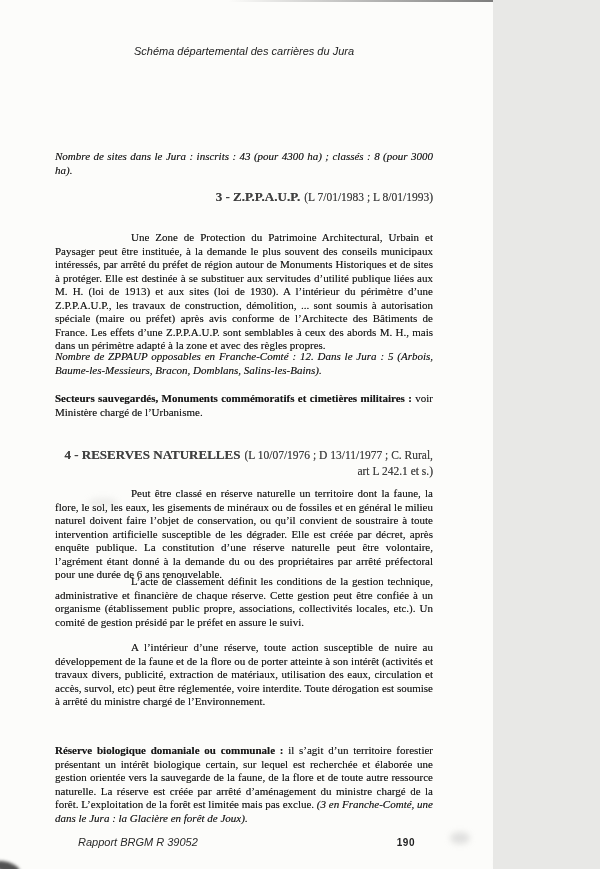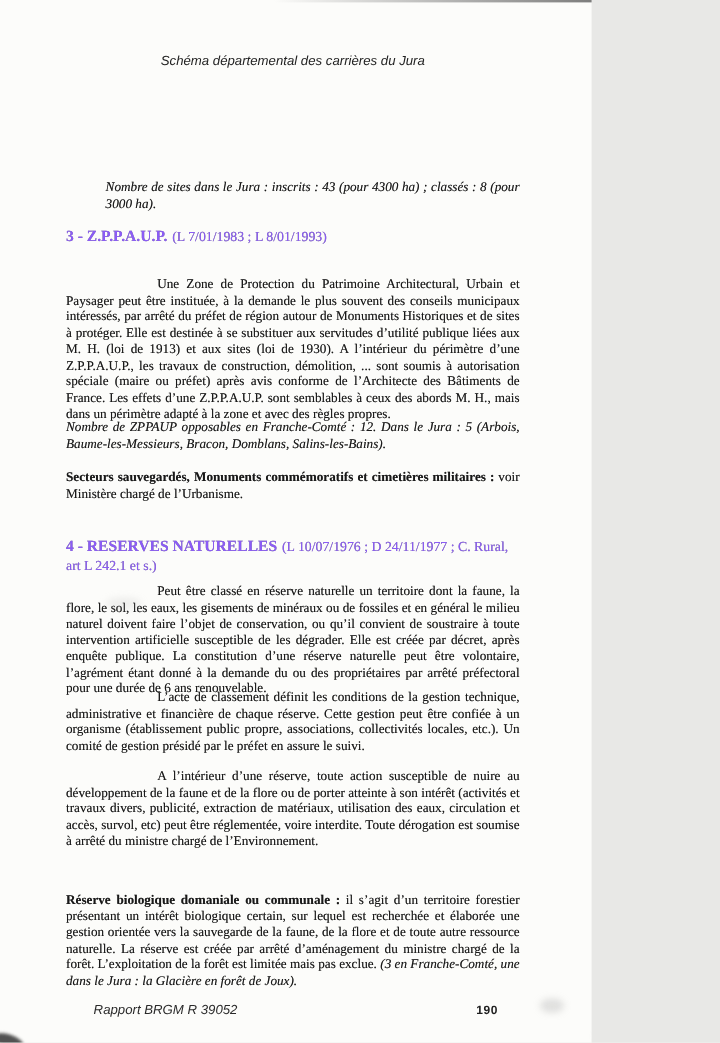--- a/index.html
+++ b/index.html
@@ -53,29 +53,30 @@
     text-align: justify;
     color: #191919;
     text-shadow: 0 0 0.4px rgba(25,25,25,0.55);
   }
   .indent { text-indent: 76px; }
   .note { font-style: italic; }
   .lead-bold { font-weight: bold; }
   .tail-italic { font-style: italic; }
 
   .heading {
-    font-size: 13px; font-weight: bold; color: #8b5cf6;
+    font-size: 13px; font-weight: bold; color: #404040;
     text-shadow: 0 0 0.4px rgba(20,20,20,0.55);
+    text-align: right;
   }
   .heading .h-refs {
     font-size: 11.5px; font-weight: normal; margin-left: 4px;
   }
 
   .pos-intro        { top: 91px; }
-  .pos-intro-note   { top: 139px; margin-left: 33px; }
+  .pos-intro-note   { top: 139px; }
   .pos-h3           { top: 189px; }
   .pos-zppaup       { top: 220px; }
   .pos-zppaup-note  { top: 339px; }
   .pos-secteurs     { top: 381px; }
   .pos-h4           { top: 447px; }
   .pos-res-p1       { top: 476px; }
   .pos-res-p2       { top: 564px; }
   .pos-res-p3       { top: 630px; }
   .pos-res-note     { top: 691px; }
   .pos-bio          { top: 733px; }
@@ -111,21 +112,21 @@
 
   <p class="block para indent pos-zppaup">Une Zone de Protection du Patrimoine Architectural, Urbain et Paysager peut être instituée, à la demande le plus souvent des conseils municipaux intéressés, par arrêté du préfet de région autour de Monuments Historiques et de sites à protéger. Elle est destinée à se substituer aux servitudes d’utilité publique liées aux M. H. (loi de 1913) et aux sites (loi de 1930). A l’intérieur du périmètre d’une Z.P.P.A.U.P., les travaux de construction, démolition, ... sont soumis à autorisation spéciale (maire ou préfet) après avis conforme de l’Architecte des Bâtiments de France. Les effets d’une Z.P.P.A.U.P. sont semblables à ceux des abords M. H., mais dans un périmètre adapté à la zone et avec des règles propres.</p>
 
   <p class="block para note pos-zppaup-note">Nombre de ZPPAUP opposables en Franche-Comté : 12. Dans le Jura : 5 (Arbois, Baume-les-Messieurs, Bracon, Domblans, Salins-les-Bains).</p>
 
   <p class="block para pos-secteurs">
     <span class="lead-bold">Secteurs sauvegardés, Monuments commémoratifs et cimetières militaires :</span><span> voir Ministère chargé de l’Urbanisme.</span>
   </p>
 
   <div class="block heading pos-h4">
-    <span>4 - RESERVES NATURELLES</span><span class="h-refs">(L 10/07/1976 ; D 24/11/1977 ; C. Rural, art L 242.1 et s.)</span>
+    <span>4 - RESERVES NATURELLES</span><span class="h-refs">(L 10/07/1976 ; D 13/11/1977 ; C. Rural, art L 242.1 et s.)</span>
   </div>
 
   <p class="block para indent pos-res-p1">Peut être classé en réserve naturelle un territoire dont la faune, la flore, le sol, les eaux, les gisements de minéraux ou de fossiles et en général le milieu naturel doivent faire l’objet de conservation, ou qu’il convient de soustraire à toute intervention artificielle susceptible de les dégrader. Elle est créée par décret, après enquête publique. La constitution d’une réserve naturelle peut être volontaire, l’agrément étant donné à la demande du ou des propriétaires par arrêté préfectoral pour une durée de 6 ans renouvelable.</p>
 
   <p class="block para indent pos-res-p2">L’acte de classement définit les conditions de la gestion technique, administrative et financière de chaque réserve. Cette gestion peut être confiée à un organisme (établissement public propre, associations, collectivités locales, etc.). Un comité de gestion présidé par le préfet en assure le suivi.</p>
 
   <p class="block para indent pos-res-p3">A l’intérieur d’une réserve, toute action susceptible de nuire au développement de la faune et de la flore ou de porter atteinte à son intérêt (activités et travaux divers, publicité, extraction de matériaux, utilisation des eaux, circulation et accès, survol, etc) peut être réglementée, voire interdite. Toute dérogation est soumise à arrêté du ministre chargé de l’Environnement.</p>
 
 
   <p class="block para pos-bio">

